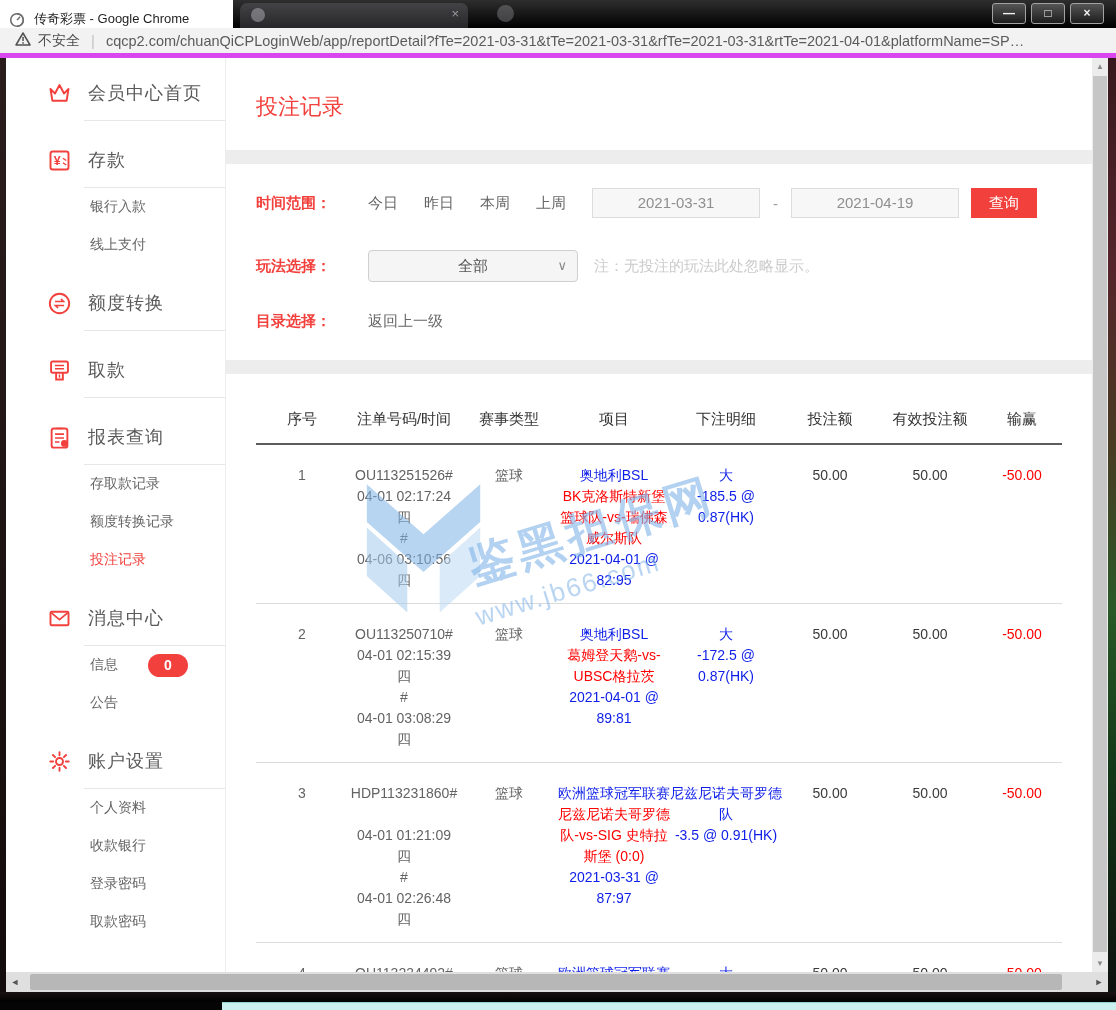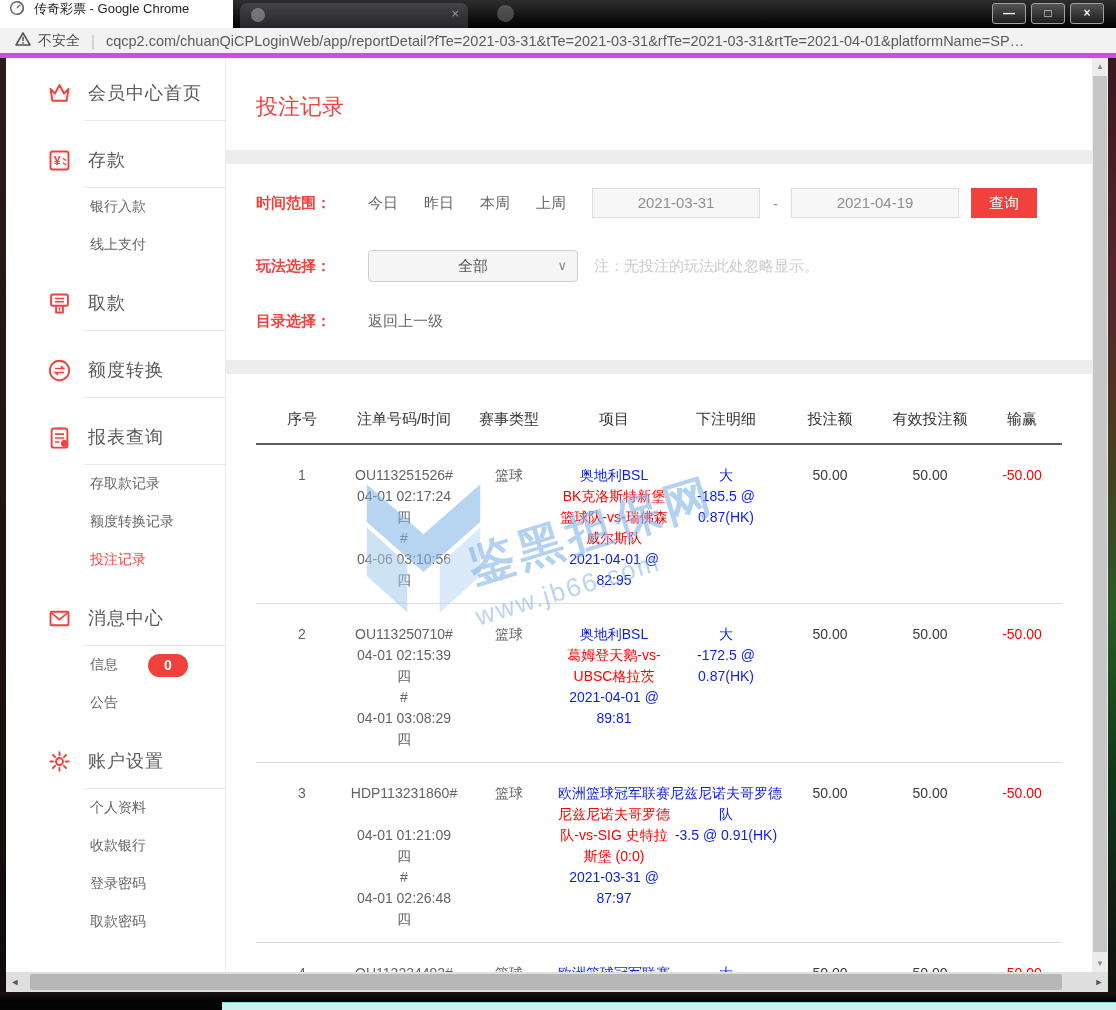--- a/index.html
+++ b/index.html
@@ -2,21 +2,21 @@
 <html><head>
 <meta charset="utf-8">
 <style>
   *{margin:0;padding:0;box-sizing:border-box}
   html,body{background:#222}
   .stage{position:relative;width:1116px;height:1010px;background:#0a0a0a;overflow:hidden;
          font-family:"Liberation Sans","DejaVu Sans",sans-serif;cursor:default}
 
   
   .titlebar{position:absolute;left:0;top:0;width:1116px;height:28px;background:linear-gradient(#2e2e2e,#000)}
-  .title-left{position:absolute;left:0;top:0;width:233px;height:28px;background:#fff;display:flex;align-items:flex-start;padding-left:9px}
+  .title-left{position:absolute;left:0;top:0;width:233px;height:28px;background:#fff;display:flex;align-items:flex-end;padding-left:9px}
   .favicon{width:16px;height:16px;flex:0 0 16px}
   .window-title{margin-left:9px;font-size:13px;color:#1f1f1f;white-space:nowrap}
   .ghost-tab{position:absolute;left:240px;top:3px;width:228px;height:25px;background:rgba(130,130,138,.30);border-radius:7px 7px 0 0}
   .ghost-dot{position:absolute;left:11px;top:5px;width:14px;height:14px;border-radius:50%;background:rgba(210,210,218,.40)}
   .ghost-x{position:absolute;right:9px;top:3px;color:rgba(230,230,235,.55);font-size:13px}
   .ghost-dot2{position:absolute;left:497px;top:5px;width:17px;height:17px;border-radius:50%;background:rgba(170,170,178,.35)}
   .win-buttons{position:absolute;right:12px;top:3px;display:flex;gap:5px}
   .win-btn{width:34px;height:21px;background:linear-gradient(#555,#1d1d1d);border:1px solid #a2a2a2;border-radius:3px;
            color:#f2f2f2;font-size:12px;line-height:18px;text-align:center;font-weight:bold;cursor:pointer}
 
@@ -177,38 +177,38 @@
           <span>银行入款</span>
         </div>
         <div class="side-sub">
           <span>线上支付</span>
         </div>
       </div>
       <div class="side-sec">
         <div class="side-main">
           <span class="s-icon">
             <svg viewBox="0 0 24 24">
+              <circle cx="12" cy="12" r="8.6" fill="none" stroke="currentColor" stroke-width="1.7"></circle>
+              <path d="M8 10.2 h7.5 l-2.2 -2.2 M16 13.8 h-7.5 l2.2 2.2" fill="none" stroke="currentColor" stroke-width="1.5"></path>
+            </svg>
+          </span>
+          <span class="s-label">额度转换</span>
+        </div>
+        <div class="side-sep"></div>
+      </div>
+      <div class="side-sec">
+        <div class="side-main">
+          <span class="s-icon">
+            <svg viewBox="0 0 24 24">
               <rect x="4.5" y="4" width="15" height="10" rx="1.5" fill="none" stroke="currentColor" stroke-width="1.7"></rect>
               <path d="M9 14 v6 h6 v-6" fill="none" stroke="currentColor" stroke-width="1.7"></path>
               <path d="M8 7.5 h8 M8 10.5 h8 M12 15.5 v3" stroke="currentColor" stroke-width="1.3"></path>
             </svg>
           </span>
           <span class="s-label">取款</span>
-        </div>
-        <div class="side-sep"></div>
-      </div>
-      <div class="side-sec">
-        <div class="side-main">
-          <span class="s-icon">
-            <svg viewBox="0 0 24 24">
-              <circle cx="12" cy="12" r="8.6" fill="none" stroke="currentColor" stroke-width="1.7"></circle>
-              <path d="M8 10.2 h7.5 l-2.2 -2.2 M16 13.8 h-7.5 l2.2 2.2" fill="none" stroke="currentColor" stroke-width="1.5"></path>
-            </svg>
-          </span>
-          <span class="s-label">额度转换</span>
         </div>
         <div class="side-sep"></div>
       </div>
       <div class="side-sec">
         <div class="side-main">
           <span class="s-icon">
             <svg viewBox="0 0 24 24">
               <rect x="5" y="4" width="14" height="17" rx="2" fill="none" stroke="currentColor" stroke-width="1.7"></rect>
               <path d="M9 4 h6 M8 9 h8 M8 12.5 h8 M8 16 h4" stroke="currentColor" stroke-width="1.4"></path>
               <circle cx="16.3" cy="17.3" r="3" fill="currentColor"></circle>

